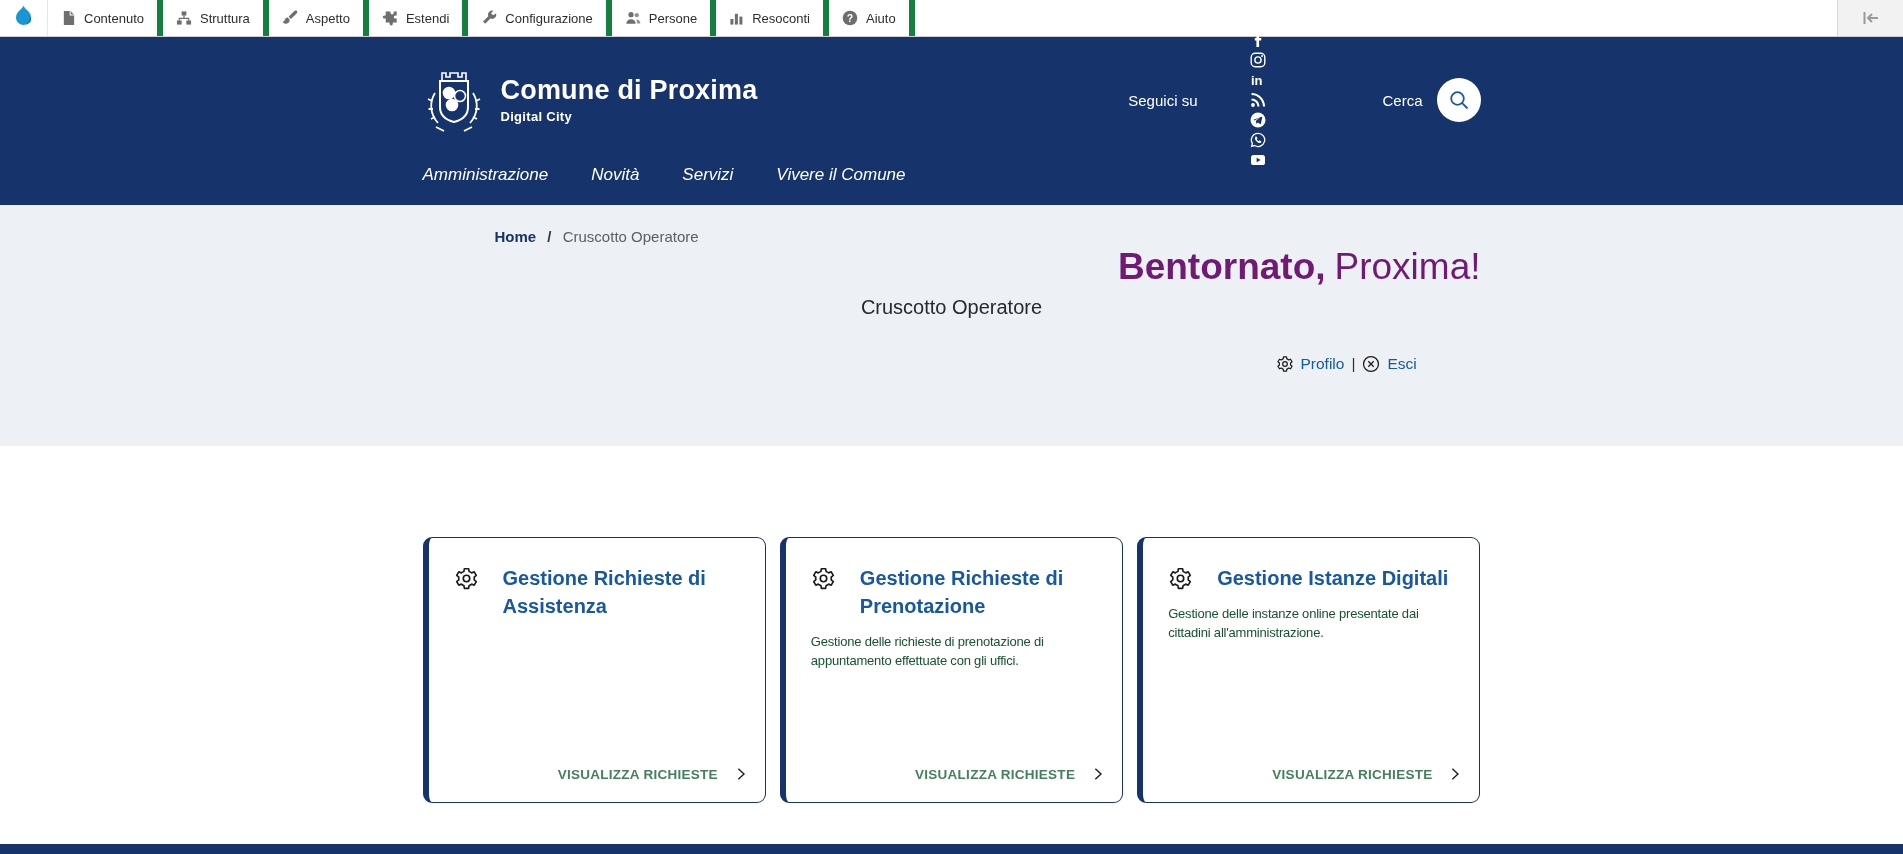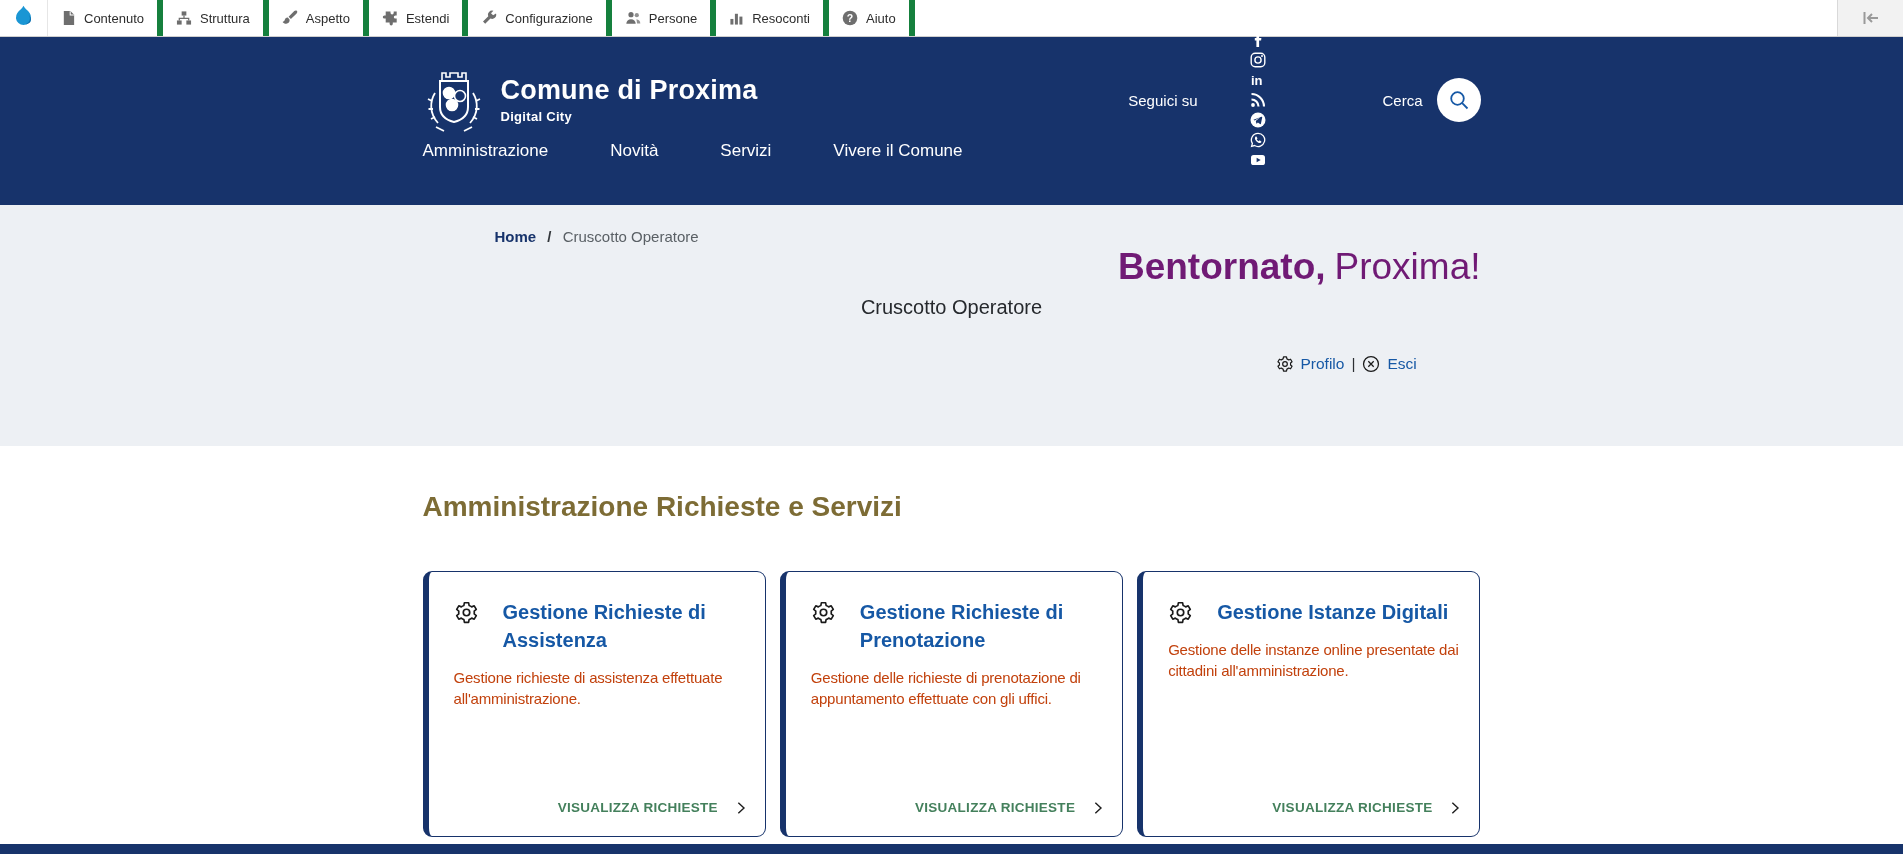--- a/index.html
+++ b/index.html
@@ -44,21 +44,21 @@
   .header-right { margin-left: auto; display: flex; align-items: center; }
   .follow-label { font-size: 15px; margin-right: 11px; }
   .social-grid { display: flex; flex-wrap: wrap; width: 100px; row-gap: 4px; column-gap: 7px; align-items: center; flex-direction: column; }
   .social-icon { width: 16px; height: 16px; display: inline-flex; cursor: pointer; }
   .search-wrap { display: flex; align-items: center; margin-left: 74px; }
   .search-label { font-size: 15px; margin-right: 14px; }
   .search-btn {
     width: 44px; height: 44px; border-radius: 50%; background: #fff; border: none;
     display: flex; align-items: center; justify-content: center; cursor: pointer;
   }
-  .main-nav { display: flex; gap: 62px; margin-top: 6px; }
+  .main-nav { display: flex; gap: 43px; margin-top: 30px; font-style: italic; }
   .nav-item { font-size: 17px; color: #fff; text-decoration: none; cursor: pointer; }
 
   
   .hero { background: #edf0f4; height: 241px; }
   .hero-inner { width: 1058px; margin: 0 auto; position: relative; height: 100%; }
   .breadcrumb { padding-top: 23px; margin-left: 72px; font-size: 15px; }
   .breadcrumb .bc-home { color: #17336b; font-weight: 700; text-decoration: none; cursor: pointer; }
   .breadcrumb .bc-sep { color: #33373b; margin: 0 7px; font-weight: 600; }
   .breadcrumb .bc-current { color: #5a6065; }
   .welcome-title { text-align: right; margin-top: 43px; font-size: 37px; color: #701a75; line-height: 1.2; }
@@ -82,22 +82,22 @@
     border: 1px solid #17336b; border-left: 6px solid #17336b; border-radius: 9px;
     padding: 26px 16px 20px 25px; display: flex; flex-direction: column;
   }
   .card-head { display: flex; align-items: flex-start; }
   .card-gear { flex: 0 0 auto; margin-top: 2px; }
   .card-title {
     margin: 0 0 0 24px; font-size: 20px; font-weight: 700; color: #1658a5;
     line-height: 1.4; max-width: 235px; cursor: pointer;
   }
   .card-desc {
-    margin-top: 13px; font-size: 15px; letter-spacing: -0.2px;
-    color: #c2410c; line-height: 1.45; max-width: 300px;
+    margin-top: 13px; font-size: 13px; letter-spacing: -0.2px;
+    color: #14532d; line-height: 1.45; max-width: 300px;
   }
   .card-link {
     margin-top: auto; align-self: flex-end;
     display: flex; align-items: center; gap: 15px; cursor: pointer; text-decoration: none;
   }
   .card-link .cl-label {
     font-size: 13.5px; font-weight: 700; color: #44805c; letter-spacing: .02em;
   }
 
   
@@ -317,32 +317,30 @@
       <svg width="18" height="18">
           <use href="#i-xcircle"></use>
         </svg>
       <a>Esci</a>
     </div>
   </div>
 </section>
 
 <main class="main-section">
   <div class="section-inner">
-    <h2 class="section-title">Amministrazione Richieste e Servizi</h2>
 
     <div class="cards-row">
 
       <div class="card">
         <div class="card-head">
           <svg class="card-gear" width="25" height="25">
               <use href="#i-gear"></use>
             </svg>
           <h3 class="card-title">Gestione Richieste di Assistenza</h3>
         </div>
-        <p class="card-desc" style="margin:13px 0 0;">Gestione richieste di assistenza effettuate all'amministrazione.</p>
         <a class="card-link">
           <span class="cl-label">VISUALIZZA RICHIESTE</span>
           <svg width="16" height="16">
               <use href="#i-chevron"></use>
             </svg>
         </a>
       </div>
 
       <div class="card">
         <div class="card-head">

